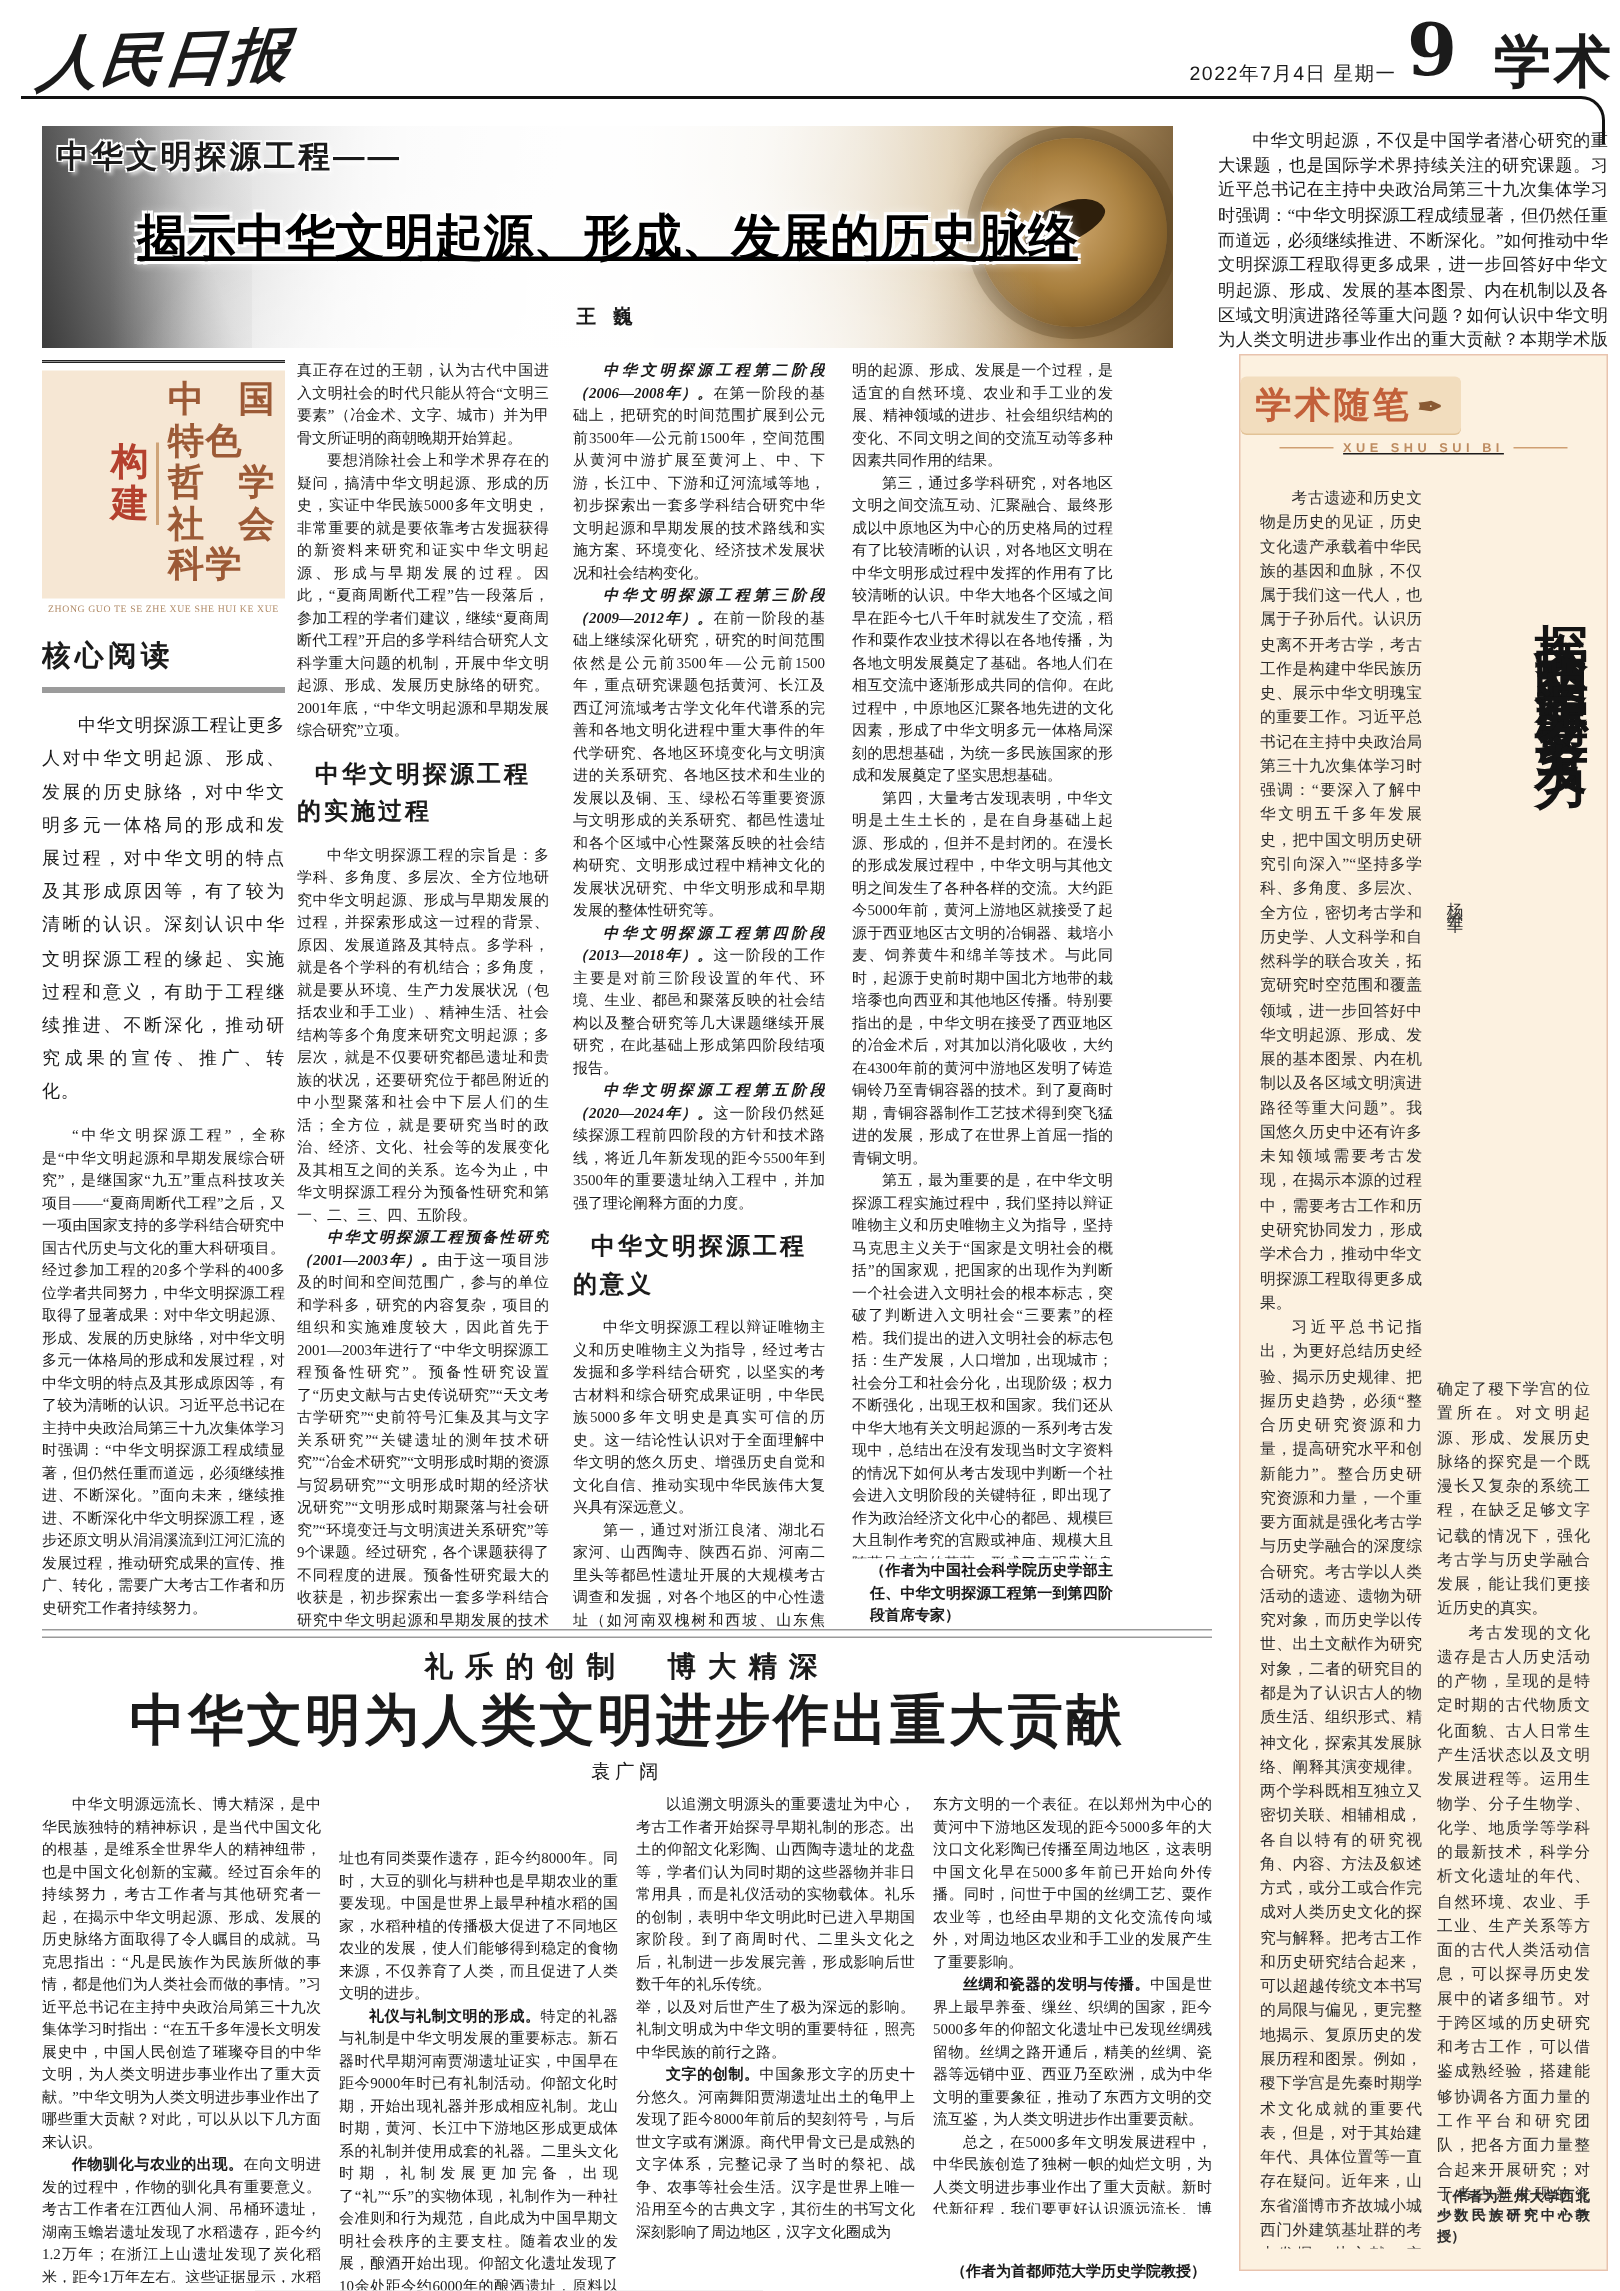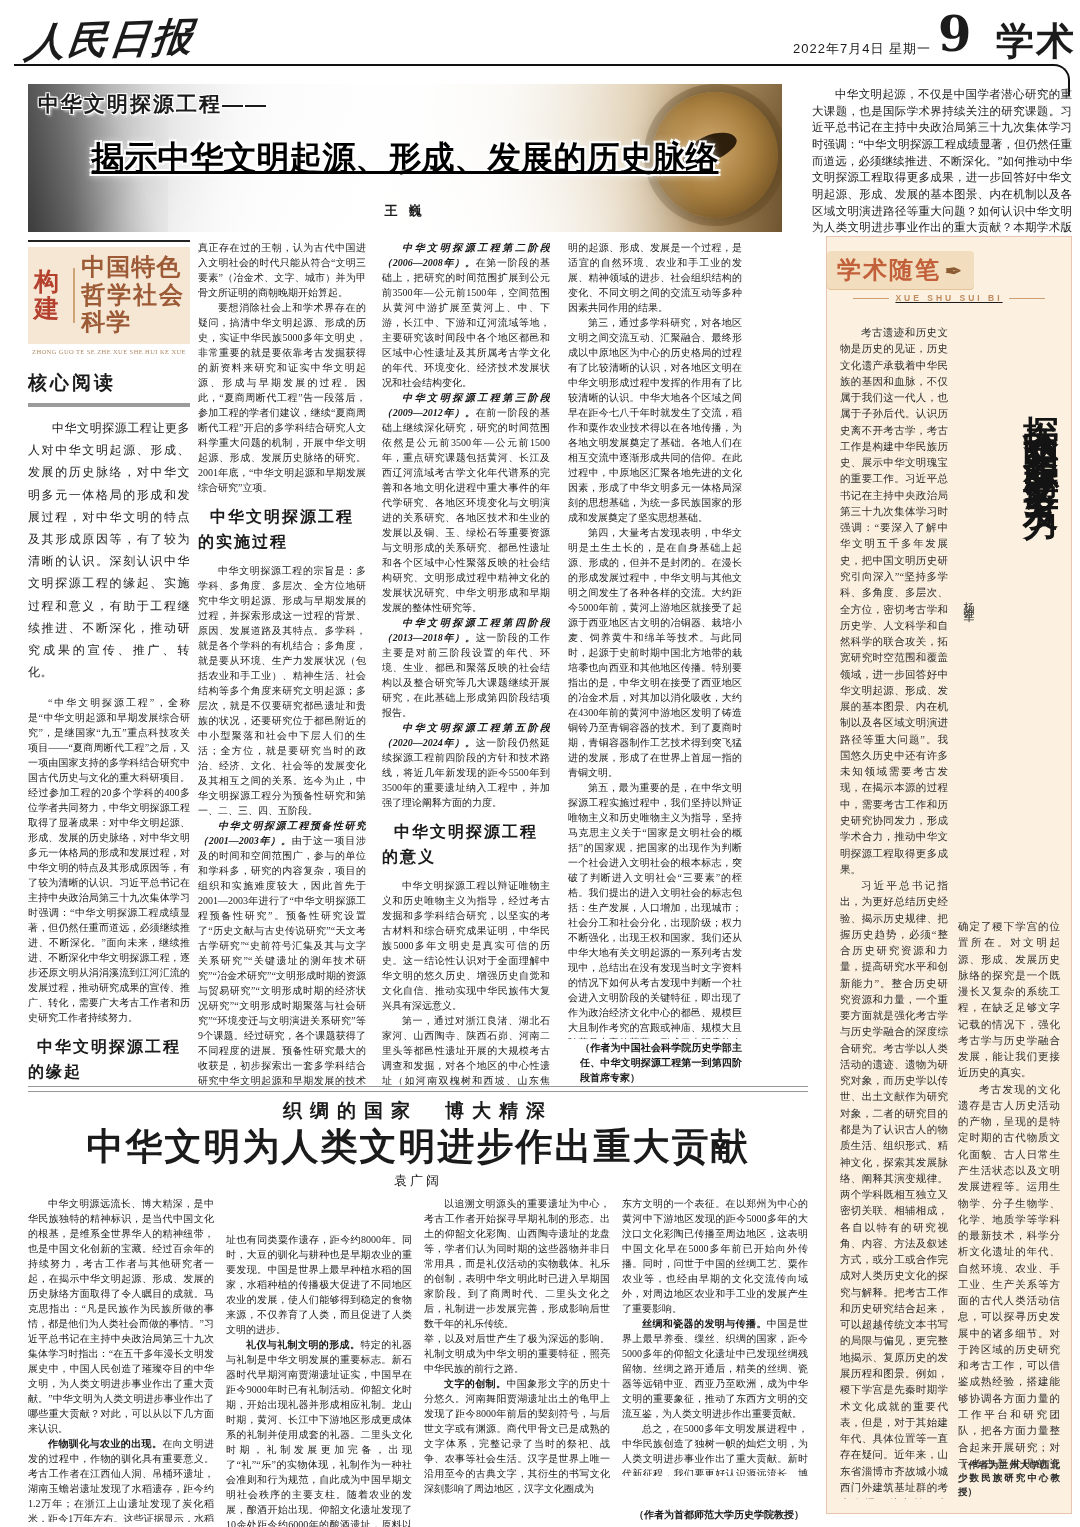--- a/index.html
+++ b/index.html
@@ -47,21 +47,21 @@
   .para{margin:0;text-indent:2em;}
   .para.cont{text-indent:0;}
   .stage{font-weight:bold;font-style:italic;}
   .sec-head{font-family:"Liberation Sans",sans-serif;font-weight:900;font-size:16px;line-height:1.55;margin:10px 0 8px;}
   .sec-head .l1{display:block;text-align:center;letter-spacing:2px;}
   .sec-head .l2{display:block;text-align:left;letter-spacing:2px;}
   
   .badge{border-top:1px solid #222;box-shadow:0 2px 0 -1px #222 inset;padding-top:6px;margin-bottom:4px;}
   .badge-inner{background:#f6e7d4;display:flex;align-items:center;padding:7px 6px;}
   .badge-left{color:#b4402e;font-weight:900;font-size:25px;line-height:1.1;font-family:"Liberation Sans",sans-serif;
-              padding-right:5px;border-right:2px solid #cfa478;}
+              padding-right:5px;border-right:2px solid #cfa478;margin-left:40px;}
   .badge-right{color:#9c5a36;font-weight:900;font-size:24px;line-height:1.15;letter-spacing:1px;padding-left:6px;
               font-family:Liberation Serif, serif;}
   .badge-pinyin{font-size:6.5px;color:#b08a66;letter-spacing:.4px;text-align:center;margin-top:3px;white-space:nowrap;overflow:hidden;}
   .core-title{font-size:19px;font-weight:900;font-family:"Liberation Sans",sans-serif;letter-spacing:3px;margin:12px 0 6px;}
   .core-rule{border-bottom:4px solid #9b9b9b;margin-bottom:10px;}
   .core-text{font-size:12px;line-height:1.85;letter-spacing:.5px;text-indent:2em;text-align:justify;margin:0 0 12px;}
   
   .divider{position:absolute;left:28px;top:1086px;width:780px;height:4px;border-top:1px solid #999;border-bottom:1px solid #999;}
   .b-kicker{position:absolute;left:28px;top:1098px;width:780px;text-align:center;font-size:19px;font-weight:900;
             letter-spacing:8px;font-family:"Liberation Sans",sans-serif;}
@@ -143,21 +143,21 @@
     <div class="sec-head">
       <span class="l1">中华文明探源工程</span>
         <span class="l2">的实施过程</span>
     </div>
     <p class="para">中华文明探源工程的宗旨是：多学科、多角度、多层次、全方位地研究中华文明起源、形成与早期发展的过程，并探索形成这一过程的背景、原因、发展道路及其特点。多学科，就是各个学科的有机结合；多角度，就是要从环境、生产力发展状况（包括农业和手工业）、精神生活、社会结构等多个角度来研究文明起源；多层次，就是不仅要研究都邑遗址和贵族的状况，还要研究位于都邑附近的中小型聚落和社会中下层人们的生活；全方位，就是要研究当时的政治、经济、文化、社会等的发展变化及其相互之间的关系。迄今为止，中华文明探源工程分为预备性研究和第一、二、三、四、五阶段。</p>
     <p class="para"><b class="stage">中华文明探源工程预备性研究（2001—2003年）。</b><span>由于这一项目涉及的时间和空间范围广，参与的单位和学科多，研究的内容复杂，项目的组织和实施难度较大，因此首先于2001—2003年进行了“中华文明探源工程预备性研究”。预备性研究设置了“历史文献与古史传说研究”“天文考古学研究”“史前符号汇集及其与文字关系研究”“关键遗址的测年技术研究”“冶金术研究”“文明形成时期的资源与贸易研究”“文明形成时期的经济状况研究”“文明形成时期聚落与社会研究”“环境变迁与文明演进关系研究”等9个课题。经过研究，各个课题获得了不同程度的进展。预备性研究最大的收获是，初步探索出一套多学科结合研究中华文明起源和早期发展的技术路线和实施方案，为正式开展中华文明探源工程奠定了坚实基础。</span></p>
 
   </div>
 
   <div class="col" id="col3">
-    <p class="para"><b class="stage">中华文明探源工程第二阶段（2006—2008年）。</b><span>在第一阶段的基础上，把研究的时间范围扩展到公元前3500年—公元前1500年，空间范围从黄河中游扩展至黄河上、中、下游，长江中、下游和辽河流域等地，主要研究该时间段中各个地区都邑和区域中心性遗址及其所属考古学文化的年代、环境变化、经济技术发展状况和社会结构变化。</span></p>
+    <p class="para"><b class="stage">中华文明探源工程第二阶段（2006—2008年）。</b><span>在第一阶段的基础上，把研究的时间范围扩展到公元前3500年—公元前1500年，空间范围从黄河中游扩展至黄河上、中、下游，长江中、下游和辽河流域等地，初步探索出一套多学科结合研究中华文明起源和早期发展的技术路线和实施方案、环境变化、经济技术发展状况和社会结构变化。</span></p>
     <p class="para"><b class="stage">中华文明探源工程第三阶段（2009—2012年）。</b><span>在前一阶段的基础上继续深化研究，研究的时间范围依然是公元前3500年—公元前1500年，重点研究课题包括黄河、长江及西辽河流域考古学文化年代谱系的完善和各地文明化进程中重大事件的年代学研究、各地区环境变化与文明演进的关系研究、各地区技术和生业的发展以及铜、玉、绿松石等重要资源与文明形成的关系研究、都邑性遗址和各个区域中心性聚落反映的社会结构研究、文明形成过程中精神文化的发展状况研究、中华文明形成和早期发展的整体性研究等。</span></p>
     <p class="para"><b class="stage">中华文明探源工程第四阶段（2013—2018年）。</b><span>这一阶段的工作主要是对前三阶段设置的年代、环境、生业、都邑和聚落反映的社会结构以及整合研究等几大课题继续开展研究，在此基础上形成第四阶段结项报告。</span></p>
     <p class="para"><b class="stage">中华文明探源工程第五阶段（2020—2024年）。</b><span>这一阶段仍然延续探源工程前四阶段的方针和技术路线，将近几年新发现的距今5500年到3500年的重要遗址纳入工程中，并加强了理论阐释方面的力度。</span></p>
     <div class="sec-head">
       <span class="l1">中华文明探源工程</span>
         <span class="l2">的意义</span>
     </div>
     <p class="para">中华文明探源工程以辩证唯物主义和历史唯物主义为指导，经过考古发掘和多学科结合研究，以坚实的考古材料和综合研究成果证明，中华民族5000多年文明史是真实可信的历史。这一结论性认识对于全面理解中华文明的悠久历史、增强历史自觉和文化自信、推动实现中华民族伟大复兴具有深远意义。</p>
     <p class="para">第一，通过对浙江良渚、湖北石家河、山西陶寺、陕西石峁、河南二里头等都邑性遗址开展的大规模考古调查和发掘，对各个地区的中心性遗址（如河南双槐树和西坡、山东焦家、辽宁牛河梁、安徽凌家滩、湖北屈家岭、四川宝墩等）的考古工作，获得了一系列重要考古发现，证明距今5300年到4000年期间，各地区的文明化进程都有了很大发展。在农业和手工业生产发展的基础上，社会分工和贫富贵贱的分化加剧，出现了掌握军事指挥权与祭神权力、凌驾于社会之上的统治者——王和为其统治服务的官僚阶层，形成了较为稳定的、具有向心力的区域性政体——国家，相继进入了初期文明社会。</p>
 
@@ -197,21 +197,21 @@
         <p class="para cont">确定了稷下学宫的位置所在。对文明起源、形成、发展历史脉络的探究是一个既漫长又复杂的系统工程，在缺乏足够文字记载的情况下，强化考古学与历史学融合发展，能让我们更接近历史的真实。</p>
         <p class="para">考古发现的文化遗存是古人历史活动的产物，呈现的是特定时期的古代物质文化面貌、古人日常生产生活状态以及文明发展进程等。运用生物学、分子生物学、化学、地质学等学科的最新技术，科学分析文化遗址的年代、自然环境、农业、手工业、生产关系等方面的古代人类活动信息，可以探寻历史发展中的诸多细节。对于跨区域的历史研究和考古工作，可以借鉴成熟经验，搭建能够协调各方面力量的工作平台和研究团队，把各方面力量整合起来开展研究；对于考古新发现的资料，发掘单位、收藏单位可与相关研究机构共享资源、协同开展研究。比如，2004年以来多家单位对甘肃省张家川县马家塬战国墓地进行了考古调查发掘，出土的金、银、铜、铁、玻璃器物、豪华二轮马车等殉葬器物，蕴含着丰富的历史文化信息，为研究西戎史、中国科技史以及中外交流史提供了新的实物证据。可见，把考古探索、文献研究同自然科学技术手段有机结合起来，能够获得更坚实的证据，从而更加准确地揭示历史本来面貌。</p>
 
       </div>
       <p class="s-attr">（作者为兰州大学西北少数民族研究中心教授）</p>
     </div>
   </div>
 
   <div class="divider"></div>
 
-  <div class="b-kicker">织绸的国家　博大精深</div>
+  <div class="b-kicker">礼乐的创制　博大精深</div>
   <div class="b-headline">中华文明为人类文明进步作出重大贡献</div>
   <div class="b-byline">袁广阔</div>
 
   <div class="bcol" id="bcol1">
     <p class="para">中华文明源远流长、博大精深，是中华民族独特的精神标识，是当代中国文化的根基，是维系全世界华人的精神纽带，也是中国文化创新的宝藏。经过百余年的持续努力，考古工作者与其他研究者一起，在揭示中华文明起源、形成、发展的历史脉络方面取得了令人瞩目的成就。马克思指出：“凡是民族作为民族所做的事情，都是他们为人类社会而做的事情。”习近平总书记在主持中央政治局第三十九次集体学习时指出：“在五千多年漫长文明发展史中，中国人民创造了璀璨夺目的中华文明，为人类文明进步事业作出了重大贡献。”中华文明为人类文明进步事业作出了哪些重大贡献？对此，可以从以下几方面来认识。</p>
     <p class="para"><b class="runin">作物驯化与农业的出现。</b><span>在向文明进发的过程中，作物的驯化具有重要意义。考古工作者在江西仙人洞、吊桶环遗址，湖南玉蟾岩遗址发现了水稻遗存，距今约1.2万年；在浙江上山遗址发现了炭化稻米，距今1万年左右。这些证据显示，水稻的驯化以及稻作农业的耕作方式，至迟在1万年前已经出现在长江中下游地区。在水稻遗存之外，北方地区发现了早期粟栽培的证据，考古发现的最早的栽培粟出自北京门头沟的东胡林遗址；内蒙古兴隆沟遗</span></p>
   </div>
   <div class="bcol" id="bcol2">
     <p class="para cont">址也有同类粟作遗存，距今约8000年。同时，大豆的驯化与耕种也是早期农业的重要发现。中国是世界上最早种植水稻的国家，水稻种植的传播极大促进了不同地区农业的发展，使人们能够得到稳定的食物来源，不仅养育了人类，而且促进了人类文明的进步。</p>
     <p class="para"><b class="runin">礼仪与礼制文明的形成。</b><span>特定的礼器与礼制是中华文明发展的重要标志。新石器时代早期河南贾湖遗址证实，中国早在距今9000年时已有礼制活动。仰韶文化时期，开始出现礼器并形成相应礼制。龙山时期，黄河、长江中下游地区形成更成体系的礼制并使用成套的礼器。二里头文化时期，礼制发展更加完备，出现了“礼”“乐”的实物体现，礼制作为一种社会准则和行为规范，自此成为中国早期文明社会秩序的主要支柱。随着农业的发展，酿酒开始出现。仰韶文化遗址发现了10余处距今约6000年的酿酒遗址，原料以黍为主，兼有薏苡、小麦族、稻米、栝楼根和山药等。陕西石峁、山东尧王城等龙山文化遗址也出土了酒的残留物。早期酿酒技术的应用多与礼制活动相关，酒礼器成为礼制的重要组成部分。可以看出，中华文明早期礼制的出现，对商周的德治思想及后来儒家的敬天法祖、仁礼并</span></p>

